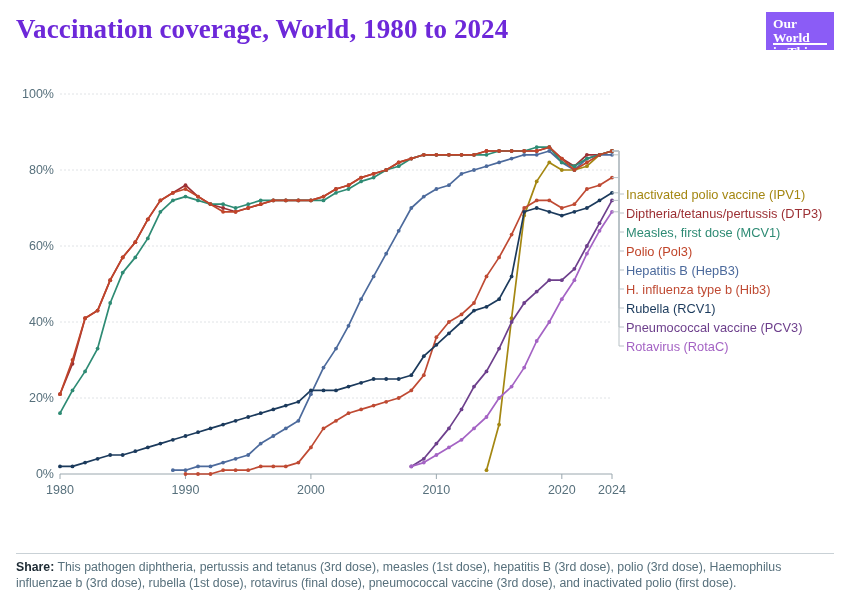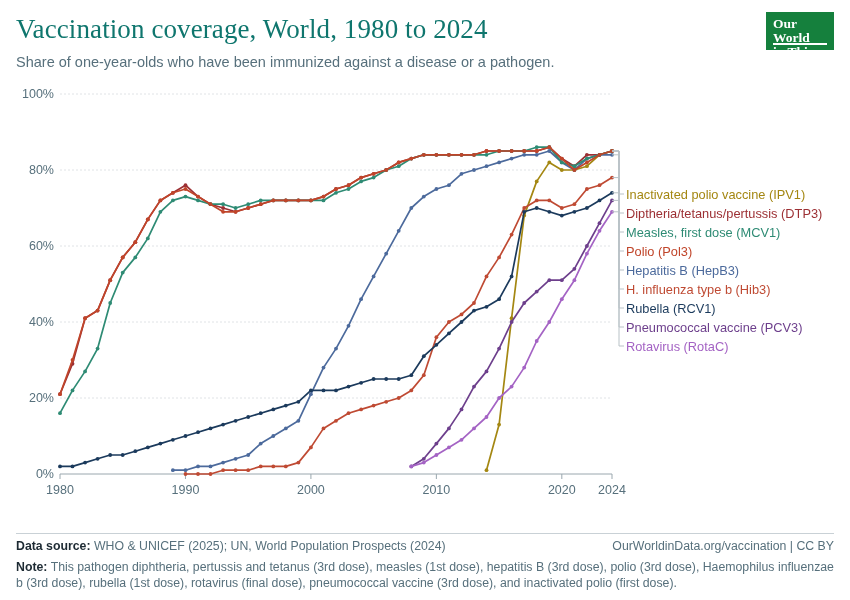--- a/index.html
+++ b/index.html
@@ -22,39 +22,39 @@
     box-sizing: border-box;
     padding: 14px 16px 8px 16px;
   }
   
   .header {
     position: relative;
   }
   .chart-title {
     font-family: "Liberation Serif", serif;
     font-size: 27px;
-    font-weight: 400;
+    font-weight: 700;
     line-height: 1.15;
-    color: #0f766e;
+    color: #6d28d9;
     margin: 0 0 8px 0;
     letter-spacing: 0.1px;
   }
   .chart-subtitle {
     font-size: 14.5px;
     color: #57707c;
     margin: 0;
     line-height: 1.3;
   }
   .owid-logo {
     position: absolute;
     top: -2px;
     right: 0;
     width: 68px;
     height: 38px;
-    background: #15803d;
+    background: #8b5cf6;
     color: #ffffff;
     font-family: "Liberation Serif", serif;
     font-weight: 700;
     font-size: 13.5px;
     line-height: 14px;
     padding: 5px 6px 0 7px;
     box-sizing: border-box;
   }
   .owid-logo .l2 { display:block; }
   .owid-underline {
@@ -99,21 +99,20 @@
     max-width: 820px;
   }
 </style>
 </head>
 <body>
 
 <div class="page">
 
   <div class="header">
     <h1 class="chart-title">Vaccination coverage, World, 1980 to 2024</h1>
-    <p class="chart-subtitle">Share of one-year-olds who have been immunized against a disease or a pathogen.</p>
     <div class="owid-logo">
       <span class="l1">Our World</span>
       <span class="l2">in This</span>
       <span class="owid-underline"></span>
     </div>
   </div>
 
   <div class="plot-wrap">
     <svg class="plot-svg" id="plot" width="818" height="430" viewBox="0 0 818 430">
         <line x1="44" x2="596" y1="390" y2="390" stroke="#9aa7ae" stroke-width="1" stroke-dasharray="0"></line>
@@ -461,26 +460,19 @@
         <text x="610" y="228.5" font-size="12.8" fill="#1b3a5c" font-family="&quot;Liberation Sans&quot;, sans-serif">Rubella (RCV1)</text>
         <path d="M596.0 116.4 L603.0 116.4 L603.0 243.0 L608.0 243.0" fill="none" stroke="#b9c2c7" stroke-width="1"></path>
         <text x="610" y="247.5" font-size="12.8" fill="#6d3f8c" font-family="&quot;Liberation Sans&quot;, sans-serif">Pneumococcal vaccine (PCV3)</text>
         <path d="M596.0 127.8 L603.0 127.8 L603.0 262.0 L608.0 262.0" fill="none" stroke="#b9c2c7" stroke-width="1"></path>
         <text x="610" y="266.5" font-size="12.8" fill="#a463c4" font-family="&quot;Liberation Sans&quot;, sans-serif">Rotavirus (RotaC)</text>
       </svg>
   </div>
 
   <div class="footer">
     <div class="rule"></div>
-    <div class="foot-row">
-      <div class="foot-left">
-        <b>Data source:</b>
-        <span>WHO &amp; UNICEF (2025); UN, World Population Prospects (2024)</span>
-      </div>
-      <div class="foot-right">OurWorldinData.org/vaccination | CC BY</div>
-    </div>
     <div class="note">
-      <b>Note:</b>
+      <b>Share:</b>
       <span>This pathogen diphtheria, pertussis and tetanus (3rd dose), measles (1st dose), hepatitis B (3rd dose), polio (3rd dose), Haemophilus influenzae b (3rd dose), rubella (1st dose), rotavirus (final dose), pneumococcal vaccine (3rd dose), and inactivated polio (first dose).</span>
     </div>
   </div>
 
 </div>
 
 </body></html>

